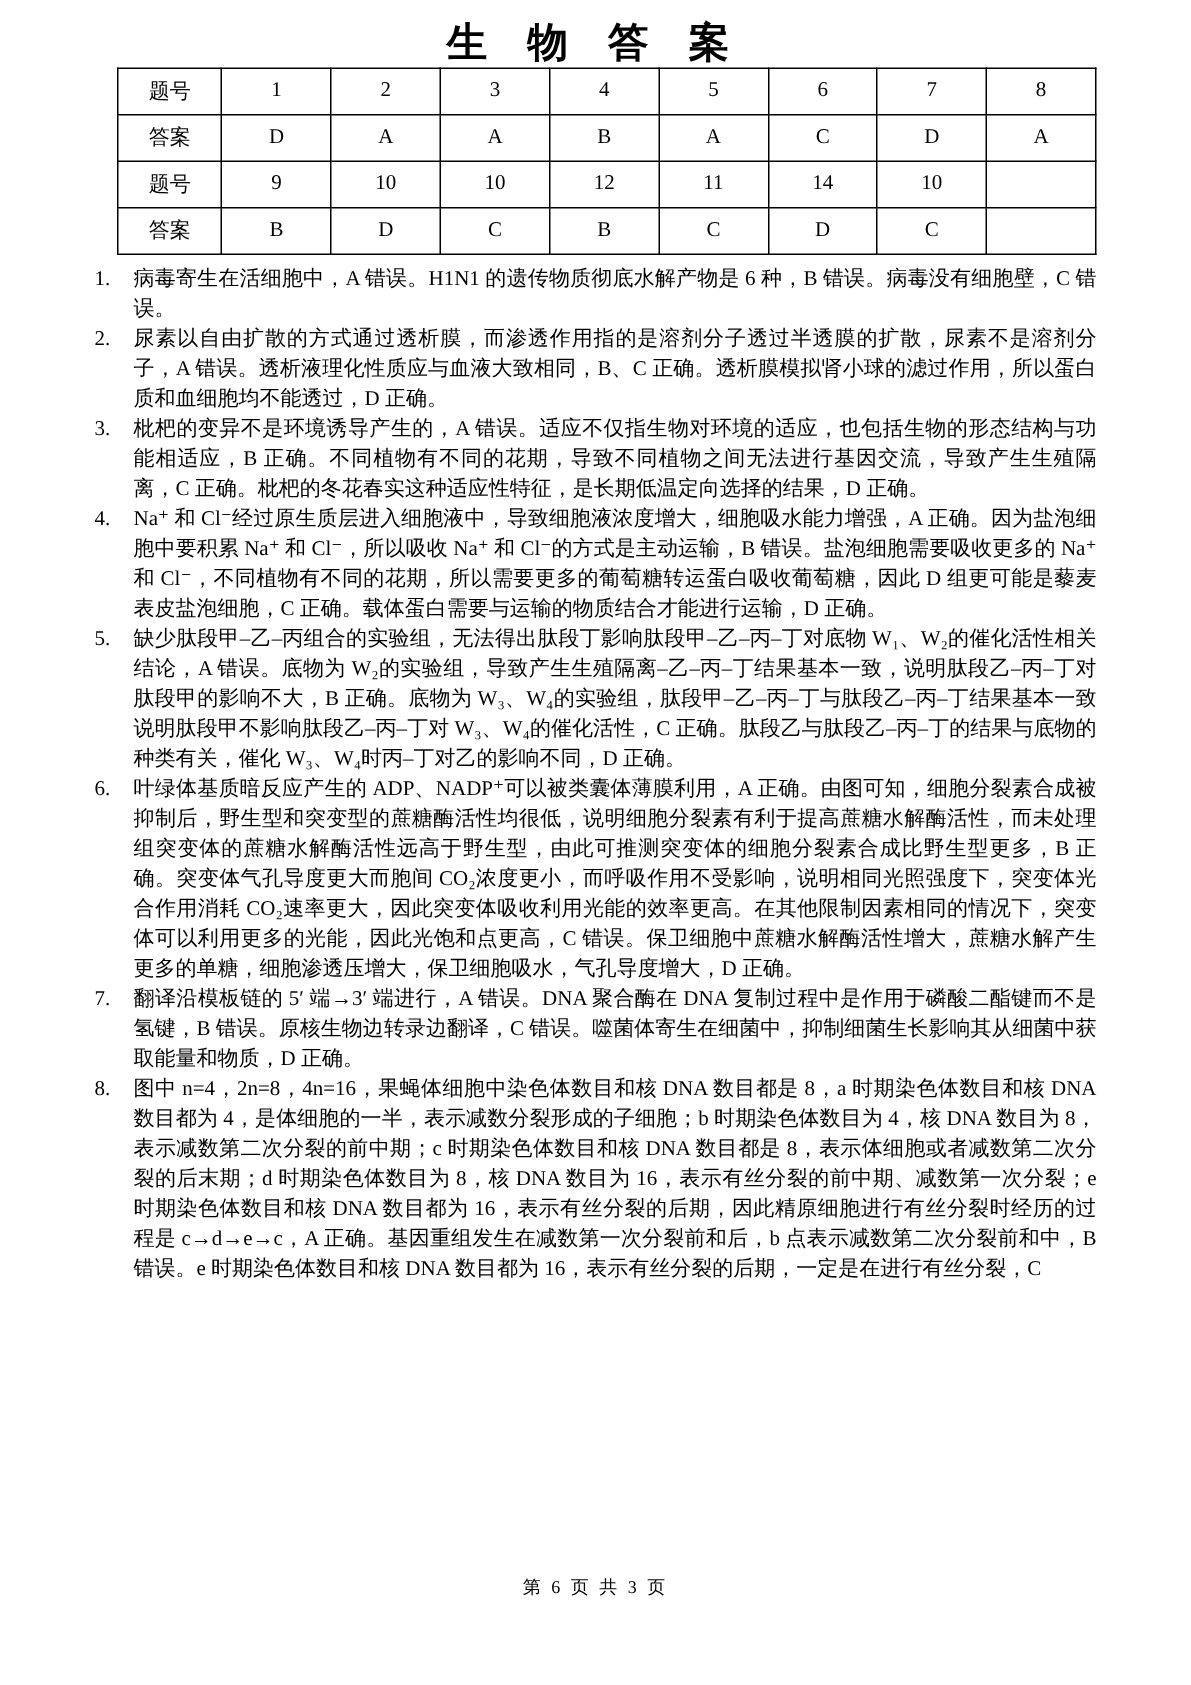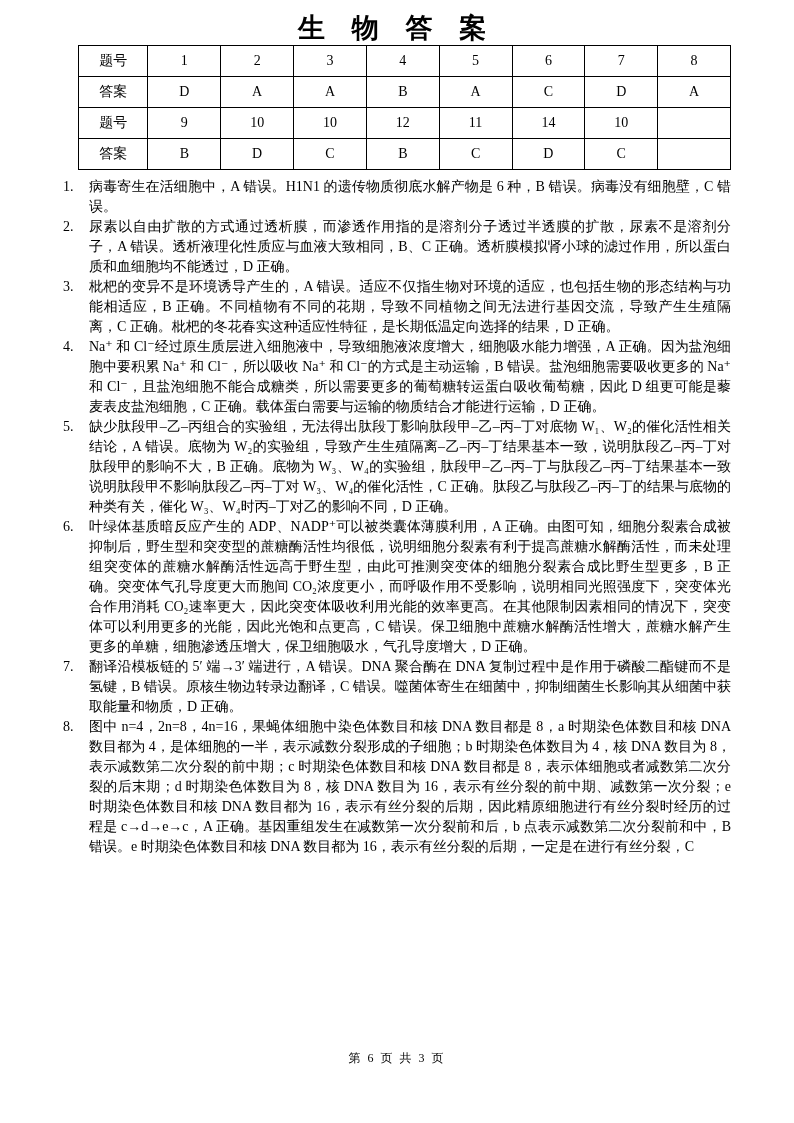--- a/index.html
+++ b/index.html
@@ -141,21 +141,21 @@
           <td>C</td>
           <td></td>
         </tr>
       </tbody>
   </table>
 
   <div class="explanations" id="explanations">
       <div class="expl"><span class="num">1.</span><span>病毒寄生在活细胞中，A 错误。H1N1 的遗传物质彻底水解产物是 6 种，B 错误。病毒没有细胞壁，C 错误。</span></div>
       <div class="expl"><span class="num">2.</span><span>尿素以自由扩散的方式通过透析膜，而渗透作用指的是溶剂分子透过半透膜的扩散，尿素不是溶剂分子，A 错误。透析液理化性质应与血液大致相同，B、C 正确。透析膜模拟肾小球的滤过作用，所以蛋白质和血细胞均不能透过，D 正确。</span></div>
       <div class="expl"><span class="num">3.</span><span>枇杷的变异不是环境诱导产生的，A 错误。适应不仅指生物对环境的适应，也包括生物的形态结构与功能相适应，B 正确。不同植物有不同的花期，导致不同植物之间无法进行基因交流，导致产生生殖隔离，C 正确。枇杷的冬花春实这种适应性特征，是长期低温定向选择的结果，D 正确。</span></div>
-      <div class="expl"><span class="num">4.</span><span>Na⁺ 和 Cl⁻经过原生质层进入细胞液中，导致细胞液浓度增大，细胞吸水能力增强，A 正确。因为盐泡细胞中要积累 Na⁺ 和 Cl⁻，所以吸收 Na⁺ 和 Cl⁻的方式是主动运输，B 错误。盐泡细胞需要吸收更多的 Na⁺ 和 Cl⁻，且盐泡细胞不能合成糖类，所以需要更多的葡萄糖转运蛋白吸收葡萄糖，因此 D 组更可能是藜麦表皮盐泡细胞，C 正确。载体蛋白需要与运输的物质结合才能进行运输，D 正确。</span></div>
+      <div class="expl"><span class="num">4.</span><span>Na⁺ 和 Cl⁻经过原生质层进入细胞液中，导致细胞液浓度增大，细胞吸水能力增强，A 正确。因为盐泡细胞中要积累 Na⁺ 和 Cl⁻，所以吸收 Na⁺ 和 Cl⁻的方式是主动运输，B 错误。盐泡细胞需要吸收更多的 Na⁺ 和 Cl⁻，不同植物有不同的花期，所以需要更多的葡萄糖转运蛋白吸收葡萄糖，因此 D 组更可能是藜麦表皮盐泡细胞，C 正确。载体蛋白需要与运输的物质结合才能进行运输，D 正确。</span></div>
       <div class="expl"><span class="num">5.</span><span>缺少肽段甲–乙–丙组合的实验组，无法得出肽段丁影响肽段甲–乙–丙–丁对底物 W₁、W₂的催化活性相关结论，A 错误。底物为 W₂的实验组，导致产生生殖隔离–乙–丙–丁结果基本一致，说明肽段乙–丙–丁对肽段甲的影响不大，B 正确。底物为 W₃、W₄的实验组，肽段甲–乙–丙–丁与肽段乙–丙–丁结果基本一致说明肽段甲不影响肽段乙–丙–丁对 W₃、W₄的催化活性，C 正确。肽段乙与肽段乙–丙–丁的结果与底物的种类有关，催化 W₃、W₄时丙–丁对乙的影响不同，D 正确。</span></div>
       <div class="expl"><span class="num">6.</span><span>叶绿体基质暗反应产生的 ADP、NADP⁺可以被类囊体薄膜利用，A 正确。由图可知，细胞分裂素合成被抑制后，野生型和突变型的蔗糖酶活性均很低，说明细胞分裂素有利于提高蔗糖水解酶活性，而未处理组突变体的蔗糖水解酶活性远高于野生型，由此可推测突变体的细胞分裂素合成比野生型更多，B 正确。突变体气孔导度更大而胞间 CO₂浓度更小，而呼吸作用不受影响，说明相同光照强度下，突变体光合作用消耗 CO₂速率更大，因此突变体吸收利用光能的效率更高。在其他限制因素相同的情况下，突变体可以利用更多的光能，因此光饱和点更高，C 错误。保卫细胞中蔗糖水解酶活性增大，蔗糖水解产生更多的单糖，细胞渗透压增大，保卫细胞吸水，气孔导度增大，D 正确。</span></div>
       <div class="expl"><span class="num">7.</span><span>翻译沿模板链的 5′ 端→3′ 端进行，A 错误。DNA 聚合酶在 DNA 复制过程中是作用于磷酸二酯键而不是氢键，B 错误。原核生物边转录边翻译，C 错误。噬菌体寄生在细菌中，抑制细菌生长影响其从细菌中获取能量和物质，D 正确。</span></div>
       <div class="expl"><span class="num">8.</span><span>图中 n=4，2n=8，4n=16，果蝇体细胞中染色体数目和核 DNA 数目都是 8，a 时期染色体数目和核 DNA 数目都为 4，是体细胞的一半，表示减数分裂形成的子细胞；b 时期染色体数目为 4，核 DNA 数目为 8，表示减数第二次分裂的前中期；c 时期染色体数目和核 DNA 数目都是 8，表示体细胞或者减数第二次分裂的后末期；d 时期染色体数目为 8，核 DNA 数目为 16，表示有丝分裂的前中期、减数第一次分裂；e 时期染色体数目和核 DNA 数目都为 16，表示有丝分裂的后期，因此精原细胞进行有丝分裂时经历的过程是 c→d→e→c，A 正确。基因重组发生在减数第一次分裂前和后，b 点表示减数第二次分裂前和中，B 错误。e 时期染色体数目和核 DNA 数目都为 16，表示有丝分裂的后期，一定是在进行有丝分裂，C</span></div>
     </div>
 
   <div class="footer">第 6 页 共 3 页</div>
 
 </div>
 

